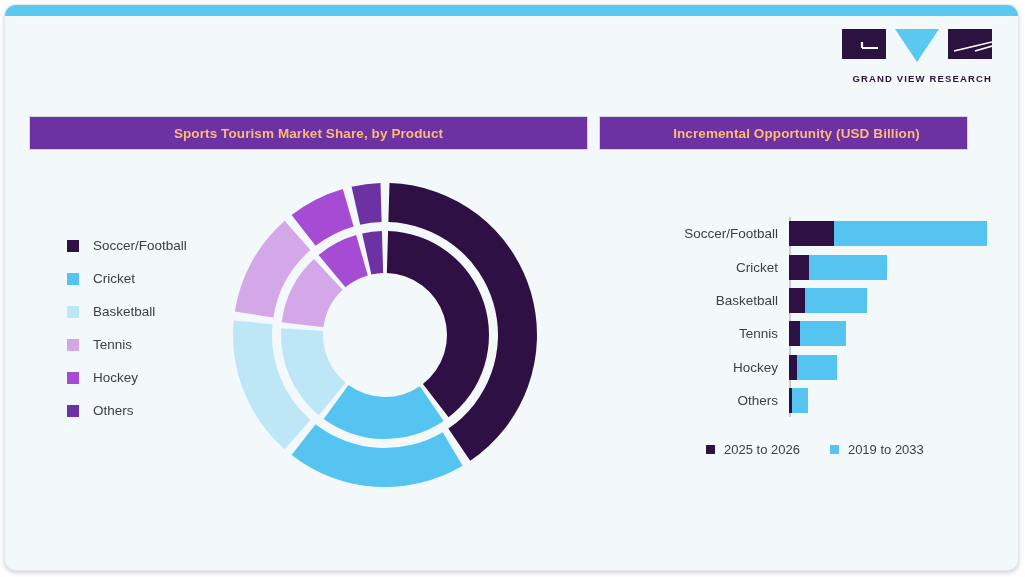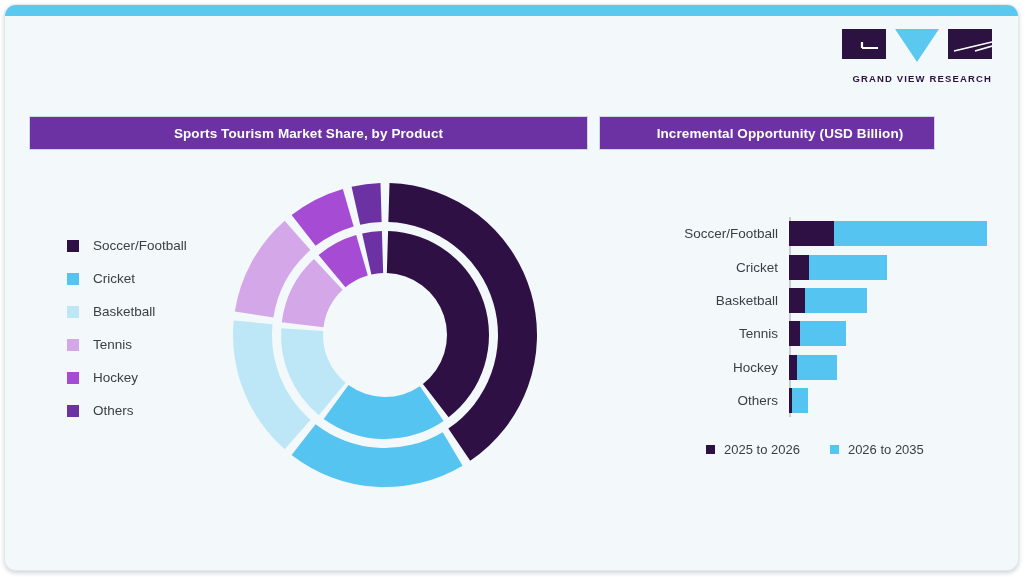--- a/index.html
+++ b/index.html
@@ -23,24 +23,24 @@
     position:absolute;left:0;top:36px;width:150px;text-align:right;
     font-size:9.5px;font-weight:bold;letter-spacing:1.15px;color:#2b1240;
     font-family:"Liberation Sans",sans-serif;white-space:nowrap;margin-top:8px;
   }
 
   
   .hdr{
     position:absolute;height:34px;background:#6c32a4;
     border:1px solid #cfd8e0;box-sizing:border-box;
     display:flex;align-items:center;justify-content:center;
-    color:#ffffff;font-size:13.5px;font-weight:bold;letter-spacing:.1px;
+    color:#fdba74;font-size:13.5px;font-weight:bold;letter-spacing:.1px;
   }
   #hdr-left{left:24px;top:111px;width:559px;}
-  #hdr-right{left:594px;top:111px;width:336px;padding-left:26px;}
+  #hdr-right{left:594px;top:111px;width:369px;padding-left:26px;}
 
   
   .legend{position:absolute;left:62px;top:224px;}
   .legend-row{display:flex;align-items:center;height:33px;}
   .legend-sw{width:12px;height:12px;margin-right:14px;flex:0 0 auto;}
   .legend-lb{font-size:13.5px;color:#3a3f45;white-space:nowrap;}
 
   
   #donut{position:absolute;left:226px;top:176px;width:308px;height:308px;}
 
@@ -172,18 +172,18 @@
         </div>
       </div>
 
     <div class="blegend">
         <div class="blegend-item">
           <span class="blegend-sw" style="background: rgb(46, 16, 68);"></span>
           <span class="blegend-lb">2025 to 2026</span>
         </div>
         <div class="blegend-item">
           <span class="blegend-sw" style="background: rgb(85, 196, 240);"></span>
-          <span class="blegend-lb">2026 to 2035</span>
+          <span class="blegend-lb">2019 to 2033</span>
         </div>
       </div>
 
   </div>
 </div>
 
 </body></html>

